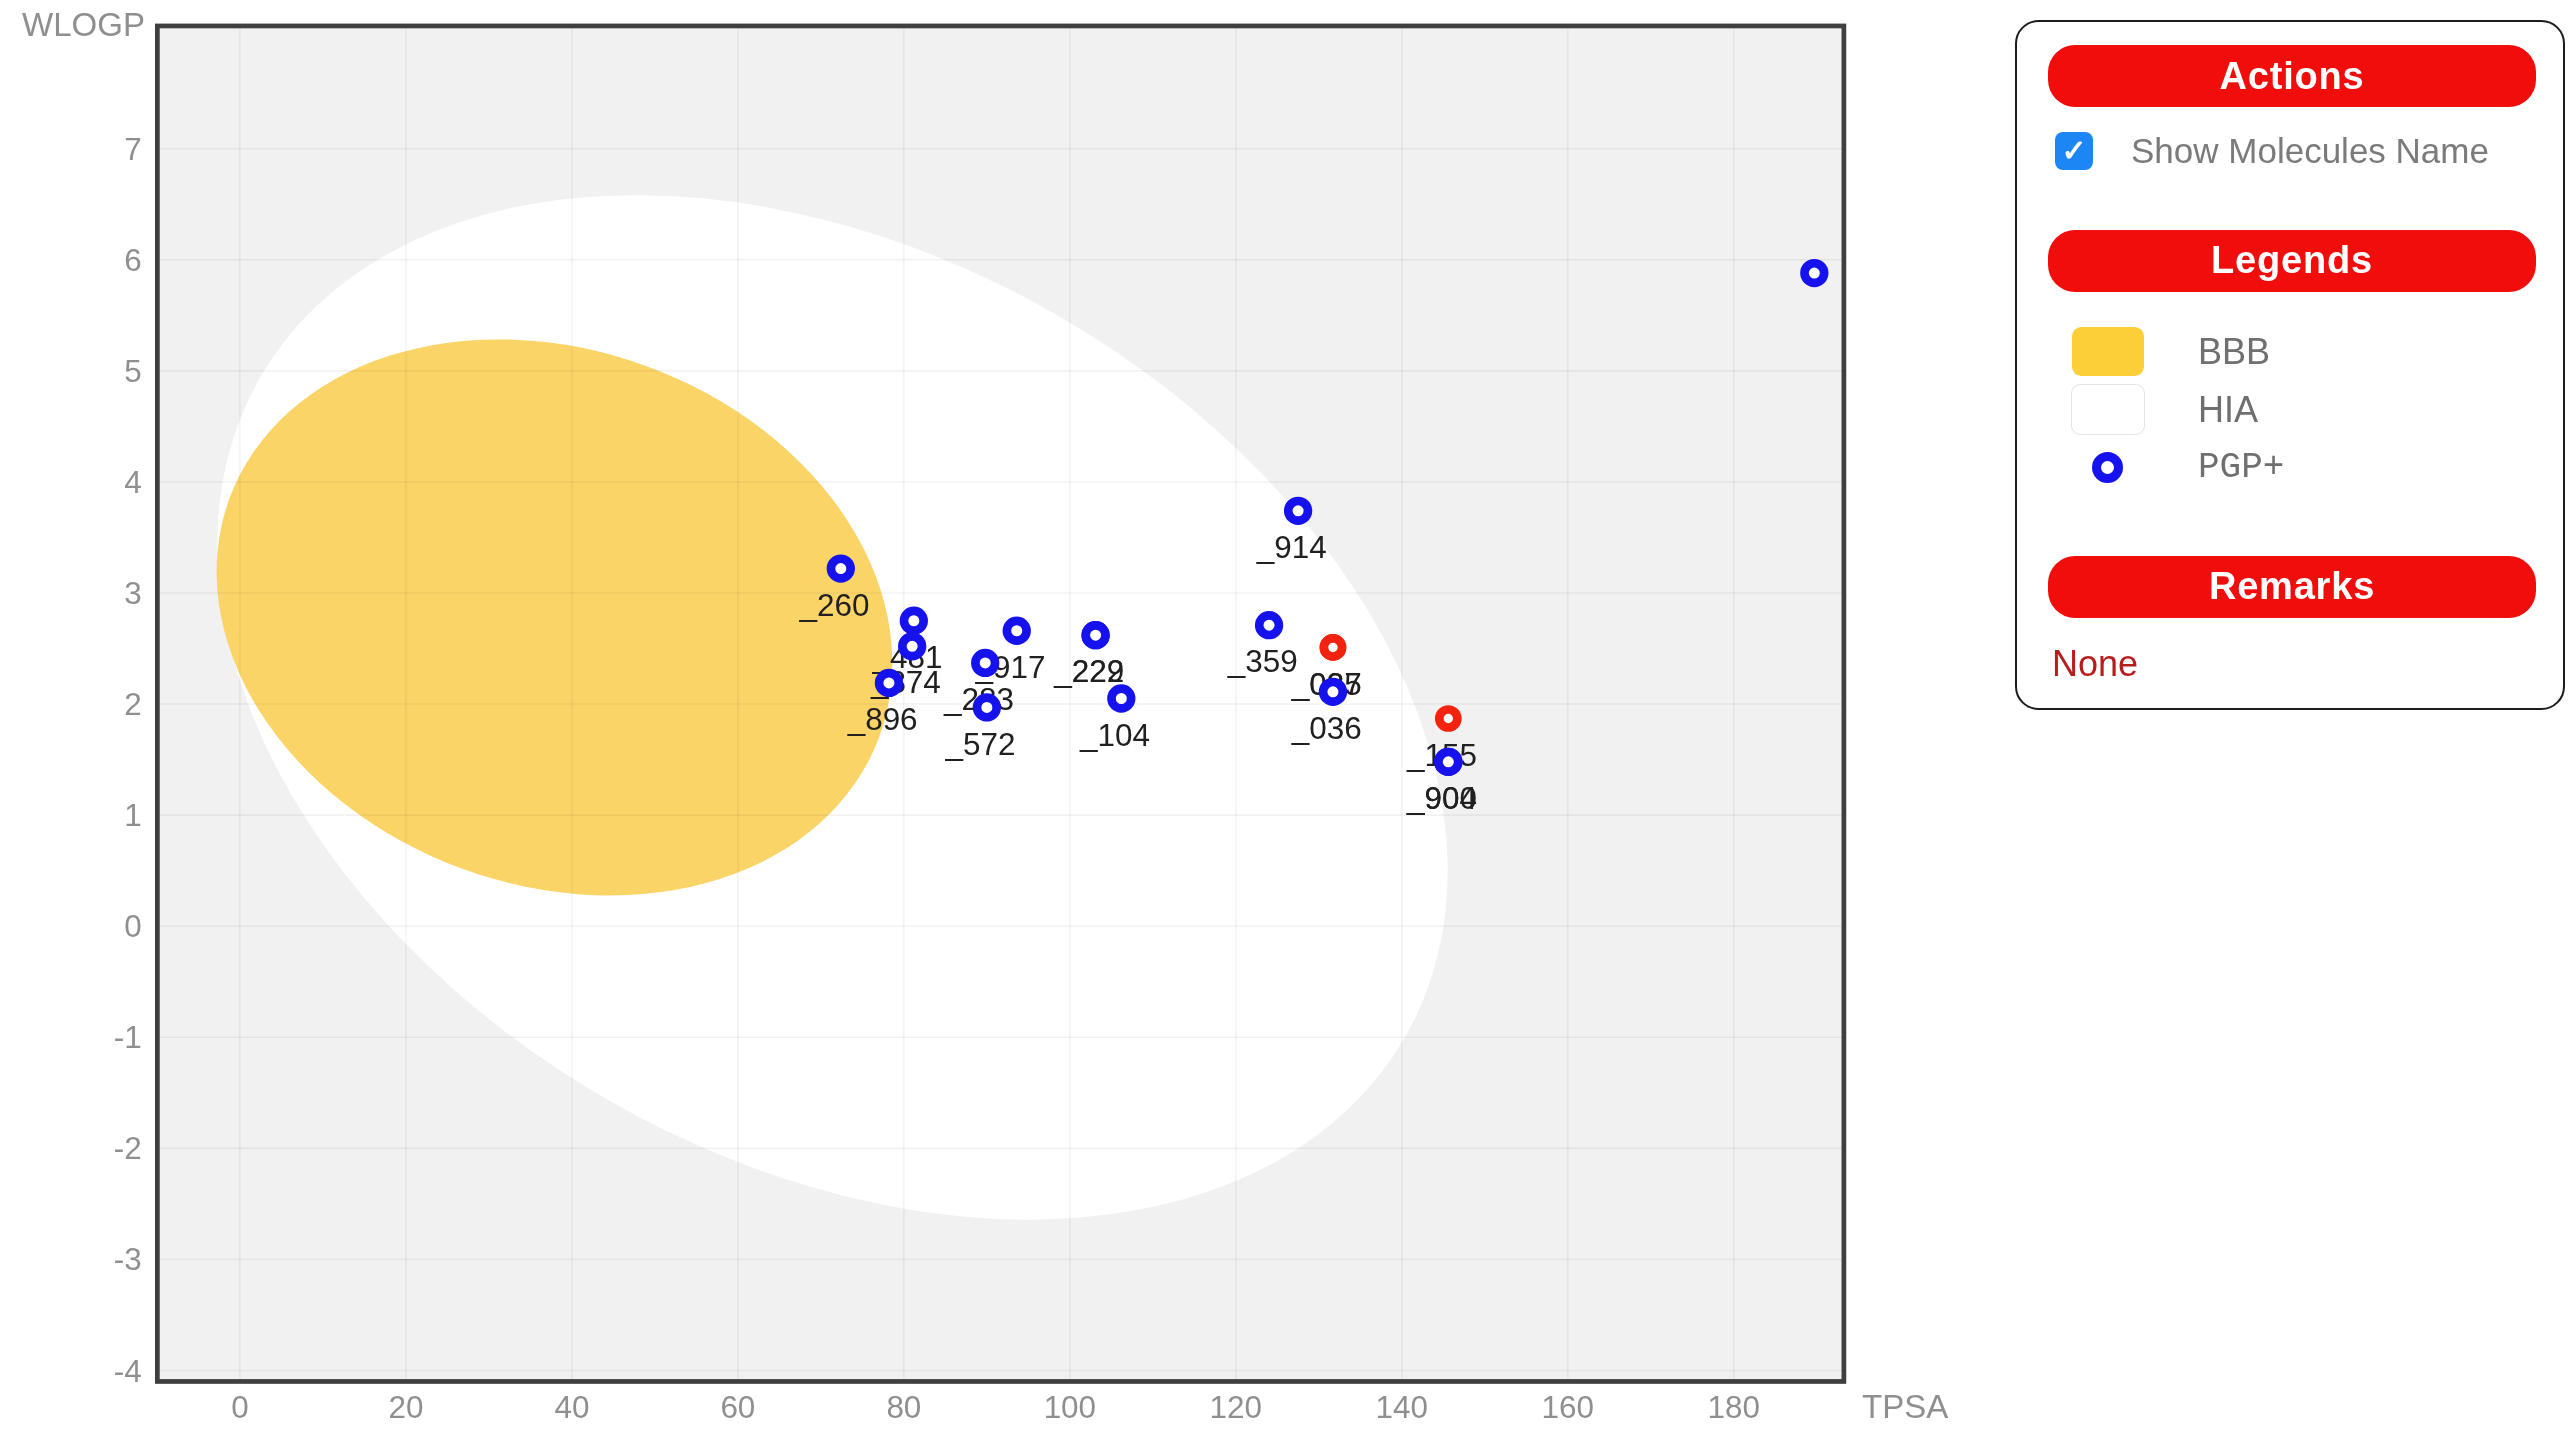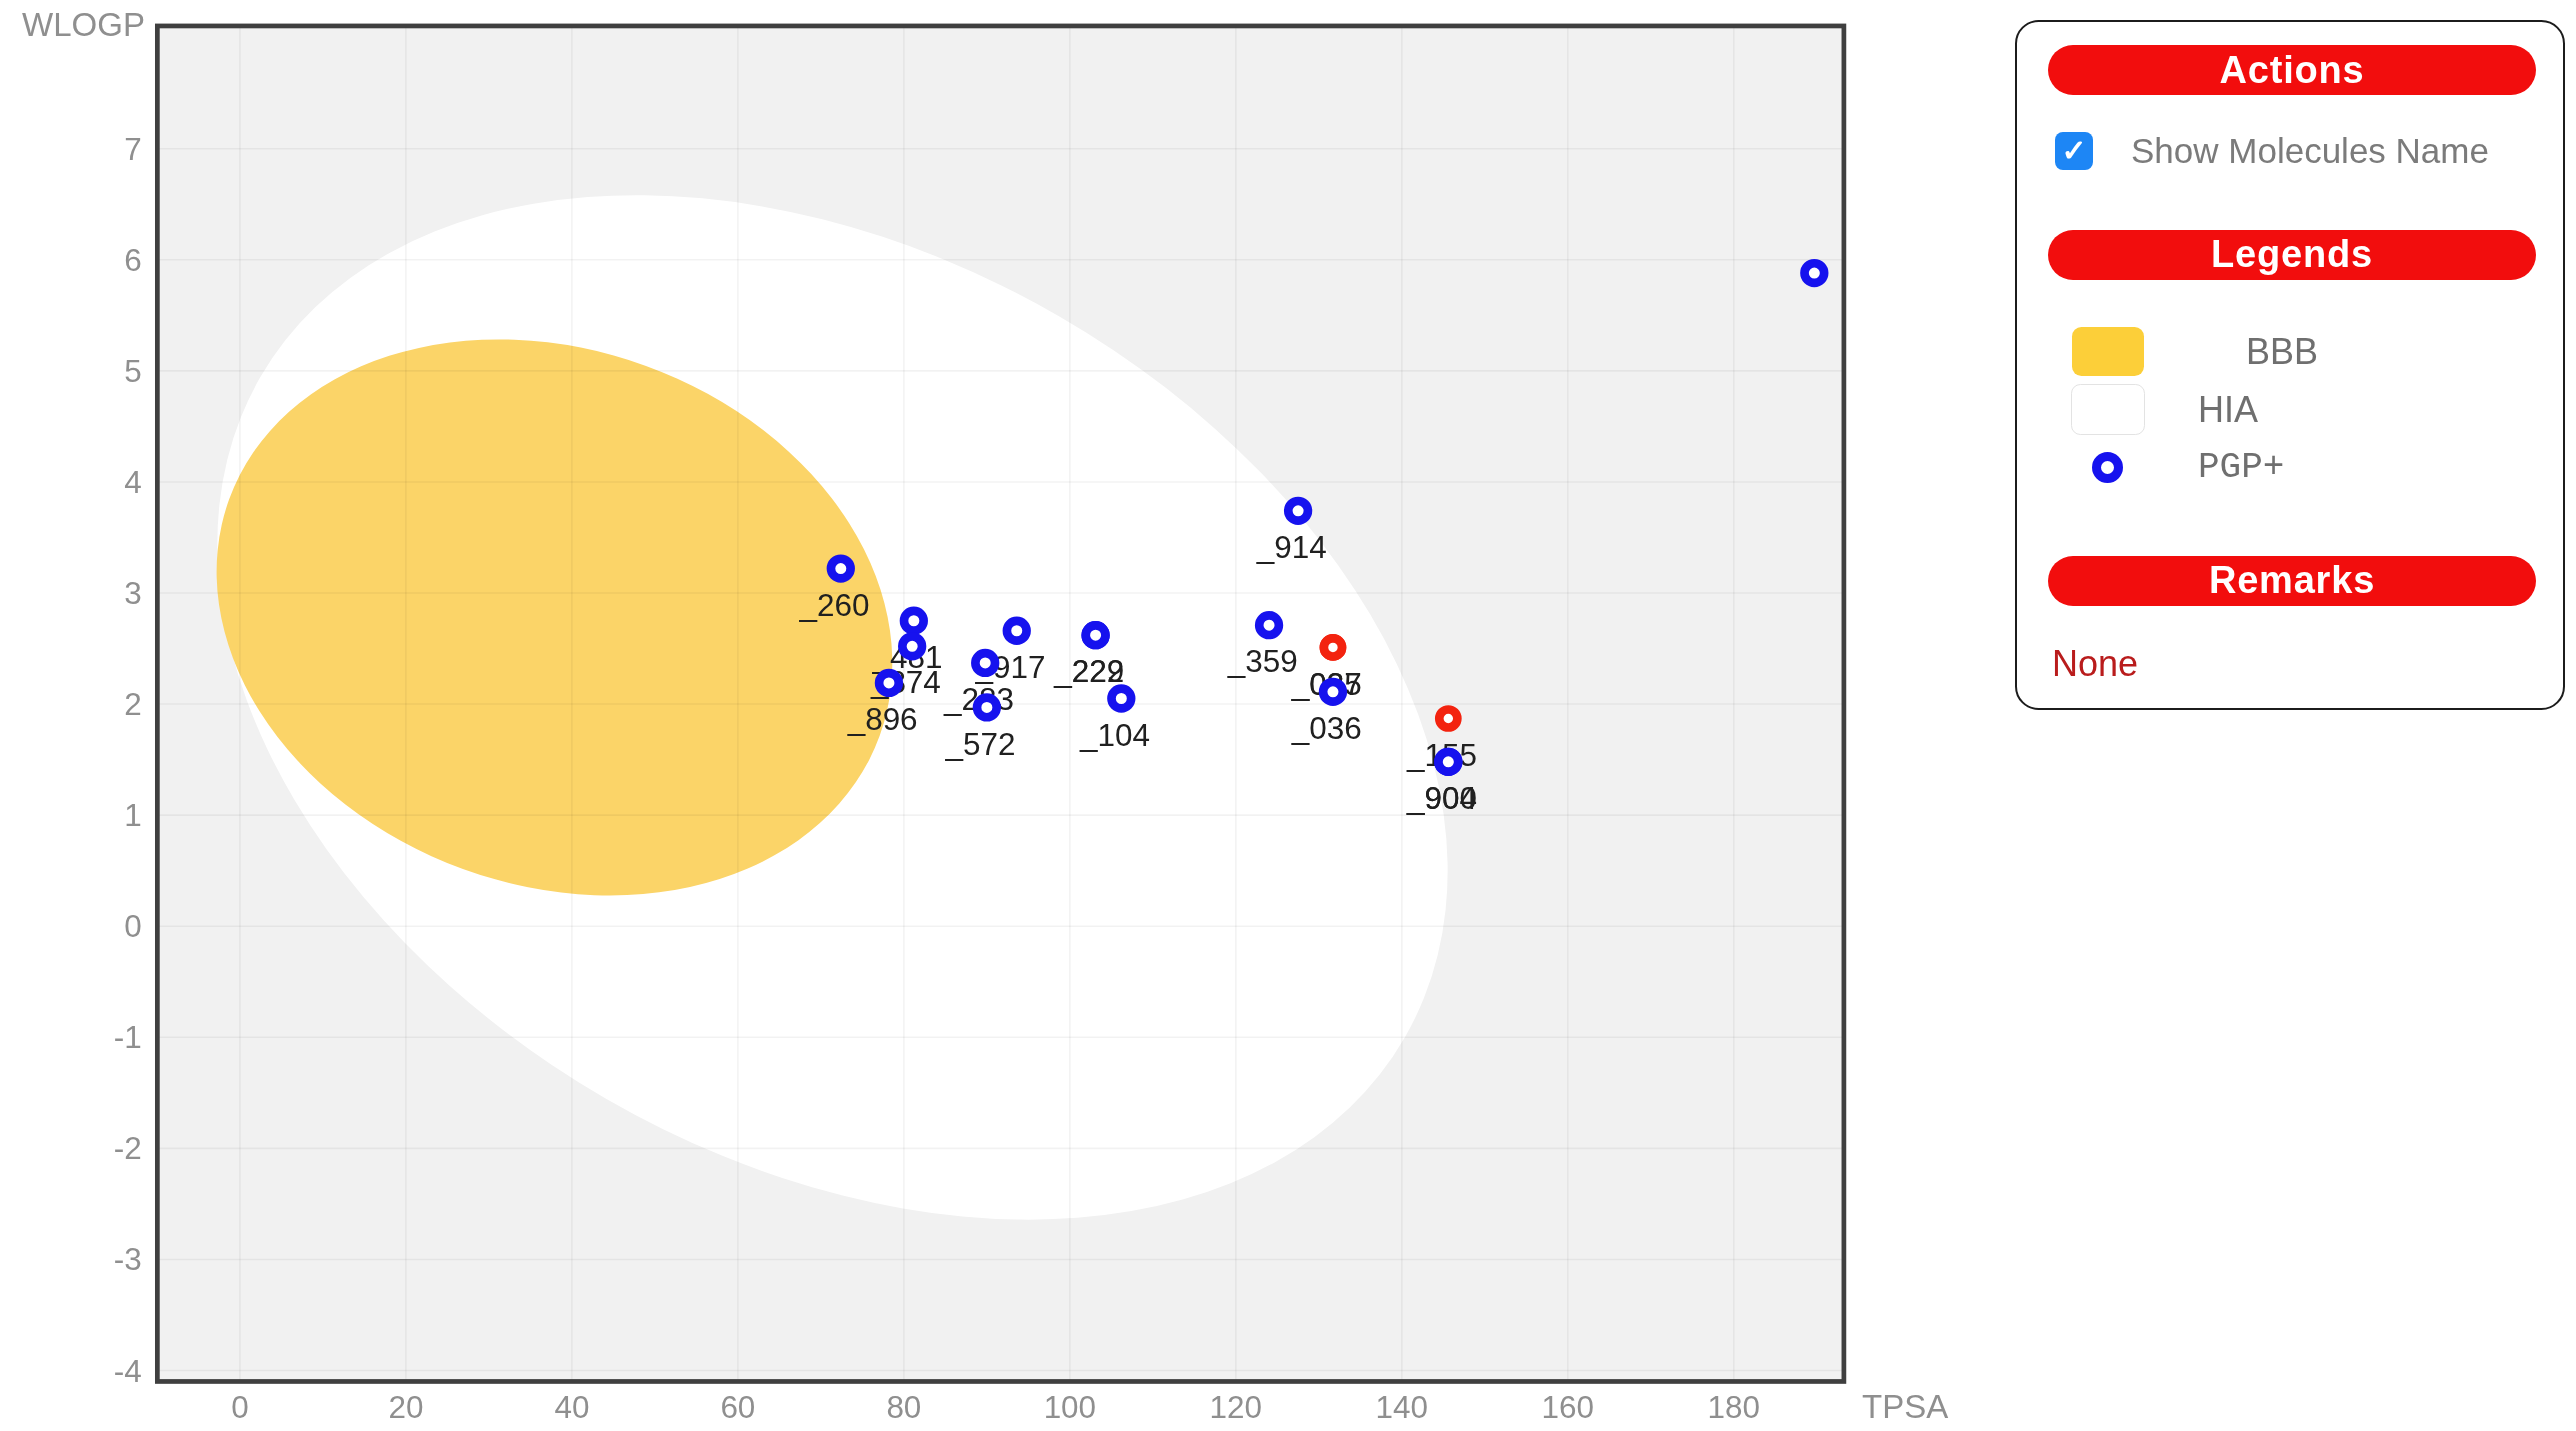--- a/index.html
+++ b/index.html
@@ -3,40 +3,40 @@
 <meta charset="utf-8">
 <style>
   html,body{margin:0;padding:0;background:#ffffff;}
   .page{position:relative;width:2576px;height:1431px;background:#ffffff;overflow:hidden;
         font-family:"Liberation Sans", sans-serif;}
   #chart-svg{position:absolute;left:0;top:0;}
 
   
   .panel{position:absolute;left:2015px;top:19.7px;width:550px;height:690px;background:#ffffff;
          border:2.4px solid #1c1c1c;border-radius:23.6px;box-sizing:border-box;}
-  .pill{position:absolute;left:31px;width:488px;height:50px;border-radius:27px;background:#f20d0d;
+  .pill{position:absolute;left:31px;width:488px;height:62px;border-radius:27px;background:#f20d0d;
         color:#ffffff;font-weight:bold;font-size:38px;display:flex;align-items:center;justify-content:center;
         letter-spacing:0.8px;}
   .pill-actions{top:23.6px;}
   .pill-legends{top:208px;}
   .pill-remarks{top:534px;}
   .checkbox-row{position:absolute;top:109px;left:38px;display:flex;align-items:center;gap:22px;}
   .checkbox{width:38px;height:38px;border-radius:7.9px;background:#1d86f5;color:#ffffff;
             display:flex;align-items:center;justify-content:center;font-size:30px;font-weight:bold;}
   .checkbox-label{font-size:35px;color:#7b7b7b;margin-left:16px;}
   .legend-row{position:absolute;left:0;width:100%;height:58px;display:flex;align-items:center;}
   .legend-swatch-cell{width:181px;display:flex;justify-content:center;}
   .legend-label{font-size:36px;color:#6f6f6f;}
   .swatch{width:72px;height:49px;border-radius:9.4px;}
   .swatch-bbb{background:#fccf39;}
   .swatch-hia{background:#ffffff;border:1.6px solid #e3e3e3;}
   .ring{border-radius:50%;background:#ffffff;box-sizing:border-box;}
   .ring-blue{width:31px;height:31px;border:9.4px solid #1612ee;}
   .ring-red{width:28px;height:28px;border:8.6px solid #f3230f;}
-  .row-bbb{top:301px;gap:48px;} .row-hia{top:359px;} .row-pgpp{top:417px;font-family:Liberation Mono, monospace;} .row-pgpm{top:475px;}
+  .row-bbb{top:301px;} .row-hia{top:359px;} .row-pgpp{top:417px;font-family:Liberation Mono, monospace;} .row-pgpm{top:475px;}
   .remarks-value{position:absolute;top:621px;left:35px;font-size:36px;color:#b91c1c;}
 </style>
 </head>
 <body>
 
 <div class="page">
 
   <svg id="chart-svg" width="2576" height="1431" viewBox="0 0 3276 1820">
       <rect x="200" y="33" width="2145" height="1724" fill="#f1f1f1"></rect>
       <ellipse cx="1058.66984" cy="899.6981000000001" rx="840.2257599999999" ry="574.9689000000001" fill="#ffffff" transform="rotate(30 1058.66984 899.6981000000001)"></ellipse>

